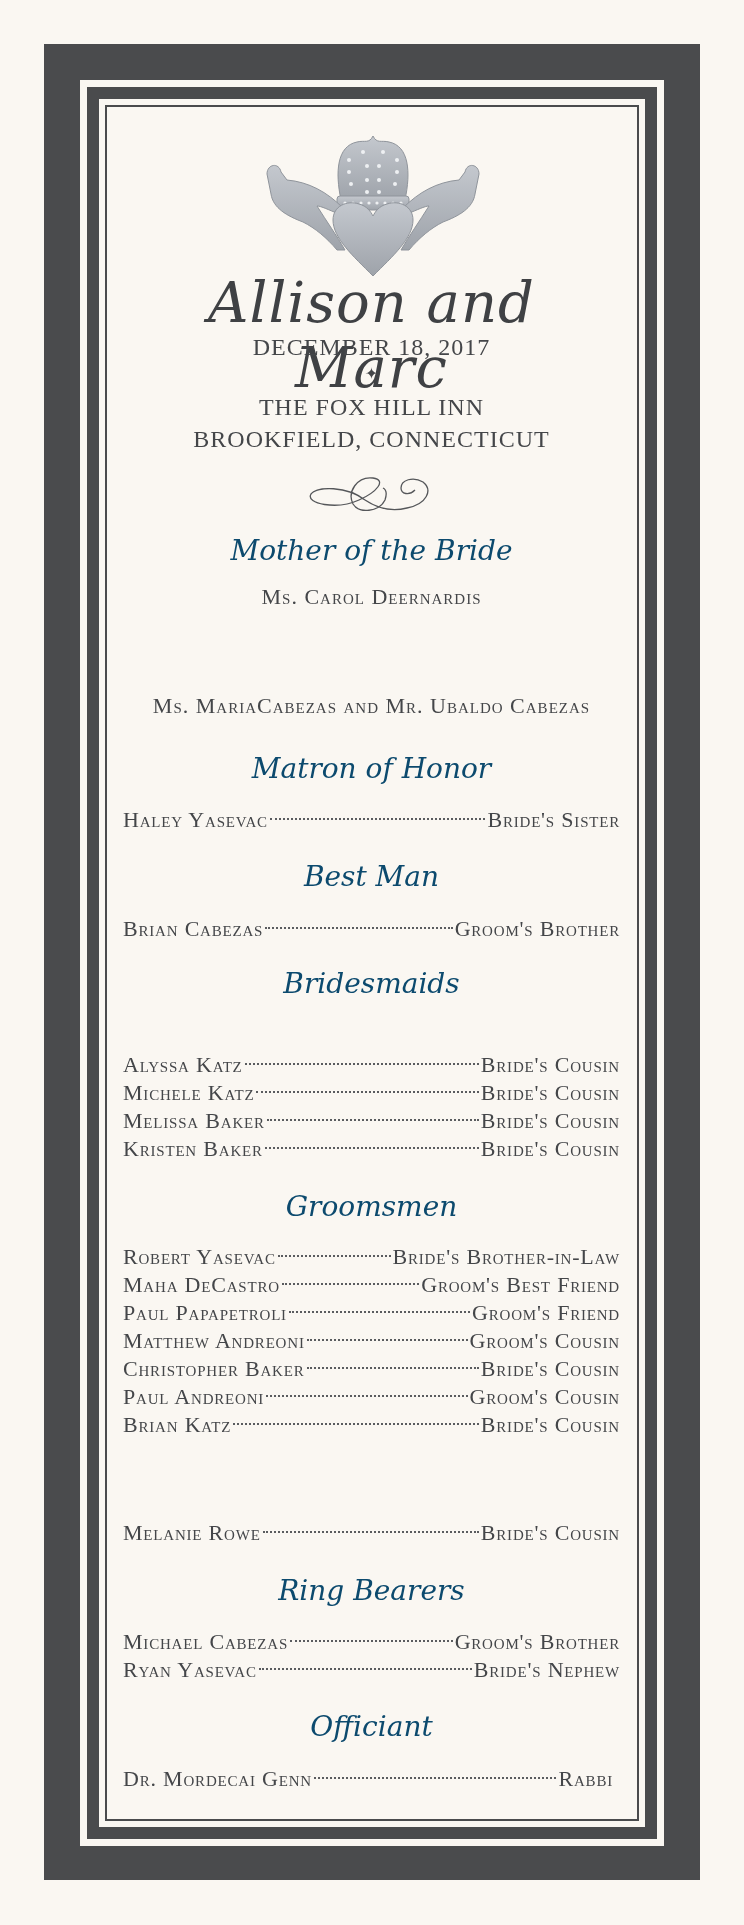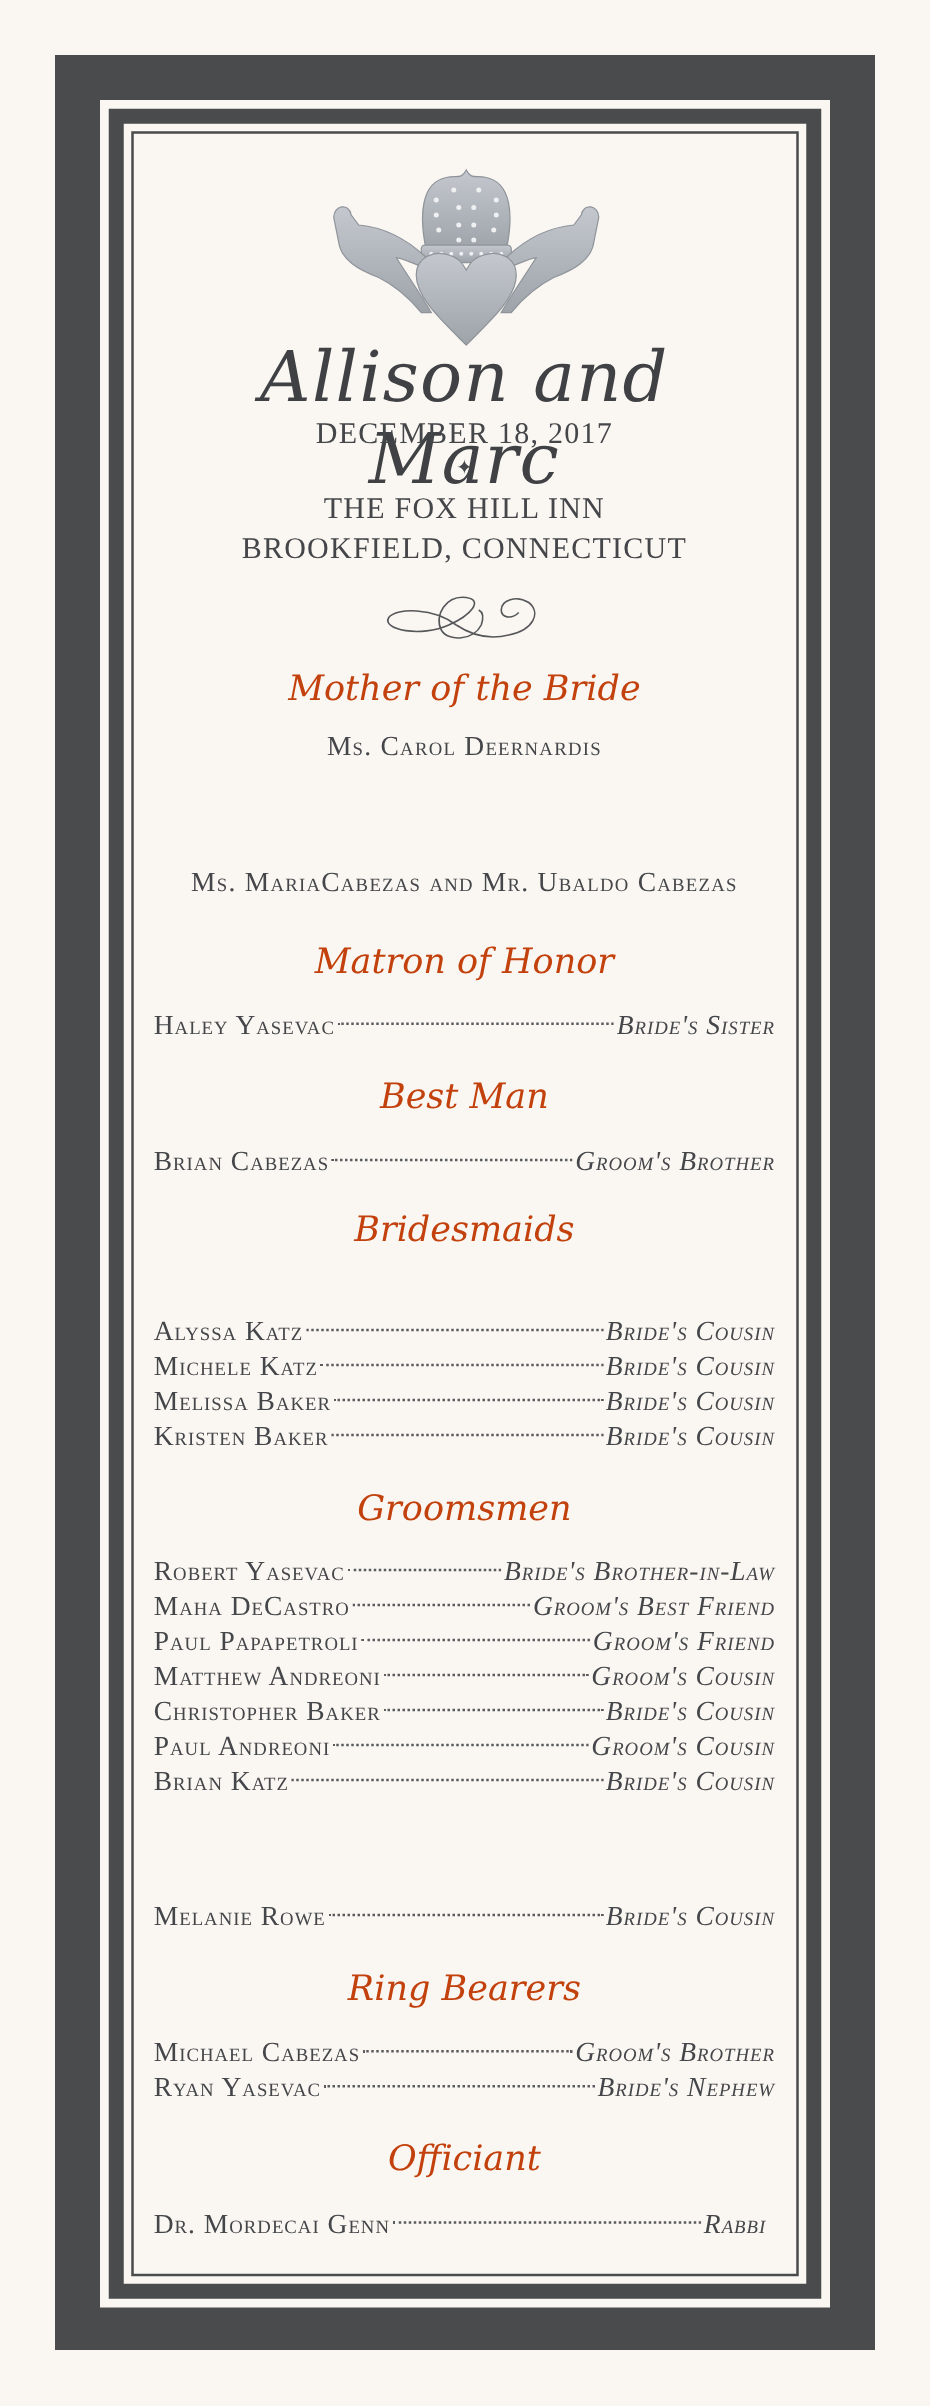--- a/index.html
+++ b/index.html
@@ -22,34 +22,34 @@
     font-family:"DejaVu Serif", serif; font-style:italic; font-size:56px; letter-spacing:1px;
     color:#3f4144; top:270px;
   }
   .date { top:334px; font-size:24px; letter-spacing:1px; }
   .diamond { top:364px; font-size:16px; }
   .venue { font-size:24px; letter-spacing:1px; }
 
   .swirl { position:absolute; left:307px; top:470px; width:130px; height:48px; }
 
   .sec-title {
-    font-family:"DejaVu Serif", serif; font-style:italic; font-size:28px; color:#c2410c;
+    font-family:"DejaVu Serif", serif; font-style:italic; font-size:28px; color:#0c4a6e;
   }
   .sec-single { font-variant:small-caps; font-size:22px; letter-spacing:1px; }
 
   .row {
     position:absolute; left:0; width:497px; display:flex; align-items:baseline;
     font-variant:small-caps; font-size:22px; letter-spacing:0.8px; white-space:nowrap; height:28px; line-height:28px;
   }
   .row .dots { flex:1; overflow:hidden; margin:0 2px; height:28px; position:relative; }
   .row .dots::after {
     content:""; position:absolute; left:0; right:0; bottom:7px;
     border-bottom:2px dotted #5a5c5f;
   }
-  .row .rel { text-align:left;font-style:italic; }
+  .row .rel { text-align:left; }
 </style>
 </head>
 <body>
 
 <div class="frame-outer"></div>
 <div class="frame-band"></div>
 <div class="frame-inner"></div>
 <div class="frame-gap"></div>
 <div class="frame-line"></div>
 

